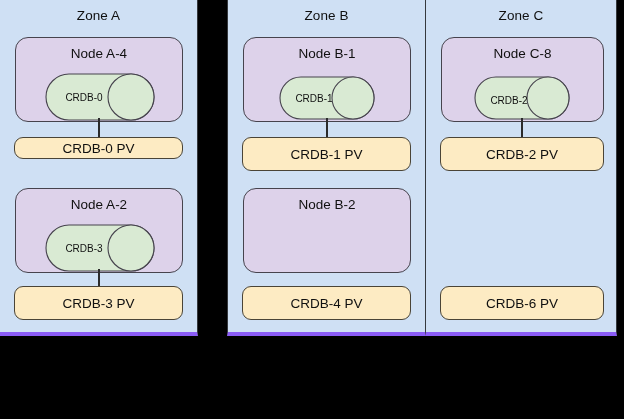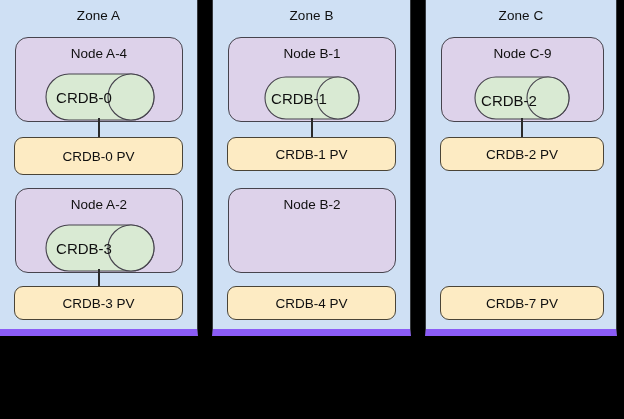--- a/index.html
+++ b/index.html
@@ -23,21 +23,21 @@
     background: #000000;
   }
 
   .zone {
     position: absolute;
     background: #cfe0f4;
     box-sizing: border-box;
   }
   .zone-border-r { border-right: 1px solid #36393d; }
   .zone-border-l { border-left: 1px solid #36393d; }
-  .zone-border-b { border-bottom: 7px solid #8b5cf6; }
+  .zone-border-b { border-bottom: 4px solid #8b5cf6; }
 
   .zone-title {
     position: absolute;
     top: 8px;
     left: 0;
     width: 100%;
     text-align: center;
     font-size: 13.5px;
     color: #101010;
     letter-spacing: 0.1px;
@@ -80,21 +80,21 @@
   }
   .cyl svg { display: block; }
   .cyl-label {
     position: absolute;
     top: 0;
     left: 0;
     height: 100%;
     display: flex;
     align-items: center;
     justify-content: center;
-    font-size: 15px;
+    font-size: 10px;
     color: #101010;
     pointer-events: none;
   }
 
   .connector {
     position: absolute;
     background: #2b2b2b;
     width: 1.6px;
   }
 </style>
@@ -113,21 +113,21 @@
     <div class="cyl" style="left:45px; top:73px; width:110px; height:48px;">
       <svg width="110" height="48" viewBox="0 0 110 48">
         <path d="M 24 1 L 86 1 A 23 23 0 0 1 86 47 L 24 47 A 23 23 0 0 1 24 1 Z" fill="#d9ead3" stroke="#46434d" stroke-width="1.1"></path>
         <ellipse cx="86" cy="24" rx="23" ry="23" fill="#d9ead3" stroke="#46434d" stroke-width="1.1"></ellipse>
       </svg>
       <div class="cyl-label" style="width:78px;">CRDB-0</div>
     </div>
 
     <div class="connector" style="left:98px; top:118px; height:22px;"></div>
 
-    <div class="pv" style="left:14px; top:137px; width:169px; height:38px;">
+    <div class="pv" style="left:14px; top:137px; width:169px; height:22px;">
       <span class="pv-label">CRDB-0 PV</span>
     </div>
 
     <div class="node" style="left:15px; top:188px; width:168px; height:85px;">
       <div class="node-title">Node A-2</div>
     </div>
 
     <div class="cyl" style="left:45px; top:224px; width:110px; height:48px;">
       <svg width="110" height="48" viewBox="0 0 110 48">
         <path d="M 24 1 L 86 1 A 23 23 0 0 1 86 47 L 24 47 A 23 23 0 0 1 24 1 Z" fill="#d9ead3" stroke="#46434d" stroke-width="1.1"></path>
@@ -136,21 +136,21 @@
       <div class="cyl-label" style="width:78px;">CRDB-3</div>
     </div>
 
     <div class="connector" style="left:98px; top:269px; height:20px;"></div>
 
     <div class="pv" style="left:14px; top:286px; width:169px; height:34px;">
       <span class="pv-label">CRDB-3 PV</span>
     </div>
   </div>
 
-  <div class="zone zone-border-l zone-border-r zone-border-b" style="left:212px; top:0px; width:199px; height:336px;">
+  <div class="zone zone-border-l zone-border-r zone-border-b" style="left:227px; top:0px; width:199px; height:336px;">
     <div class="zone-title">Zone B</div>
 
     <div class="node" style="left:15px; top:37px; width:168px; height:85px;">
       <div class="node-title">Node B-1</div>
     </div>
 
     <div class="cyl" style="left:51px; top:76px; width:96px; height:44px;">
       <svg width="96" height="44" viewBox="0 0 96 44">
         <path d="M 22 1 L 74 1 A 21 21 0 0 1 74 43 L 22 43 A 21 21 0 0 1 22 1 Z" fill="#d9ead3" stroke="#46434d" stroke-width="1.1"></path>
         <ellipse cx="74" cy="22" rx="21" ry="21" fill="#d9ead3" stroke="#46434d" stroke-width="1.1"></ellipse>
@@ -170,35 +170,35 @@
 
     <div class="pv" style="left:14px; top:286px; width:169px; height:34px;">
       <span class="pv-label">CRDB-4 PV</span>
     </div>
   </div>
 
   <div class="zone zone-border-l zone-border-r zone-border-b" style="left:425px; top:0px; width:192px; height:336px;padding-left:17px;">
     <div class="zone-title">Zone C</div>
 
     <div class="node" style="left:15px; top:37px; width:163px; height:85px;">
-      <div class="node-title">Node C-9</div>
+      <div class="node-title">Node C-8</div>
     </div>
 
     <div class="cyl" style="left:48px; top:76px; width:96px; height:48px;">
       <svg width="96" height="44" viewBox="0 0 96 44">
         <path d="M 22 1 L 74 1 A 21 21 0 0 1 74 43 L 22 43 A 21 21 0 0 1 22 1 Z" fill="#d9ead3" stroke="#46434d" stroke-width="1.1"></path>
         <ellipse cx="74" cy="22" rx="21" ry="21" fill="#d9ead3" stroke="#46434d" stroke-width="1.1"></ellipse>
       </svg>
       <div class="cyl-label" style="width:70px;">CRDB-2</div>
     </div>
 
     <div class="connector" style="left:95px; top:118px; height:22px;"></div>
 
     <div class="pv" style="left:14px; top:137px; width:164px; height:34px;">
       <span class="pv-label">CRDB-2 PV</span>
     </div>
 
     <div class="pv" style="left:14px; top:286px; width:164px; height:34px;">
-      <span class="pv-label">CRDB-7 PV</span>
+      <span class="pv-label">CRDB-6 PV</span>
     </div>
   </div>
 
 </div>
 
 </body></html>

